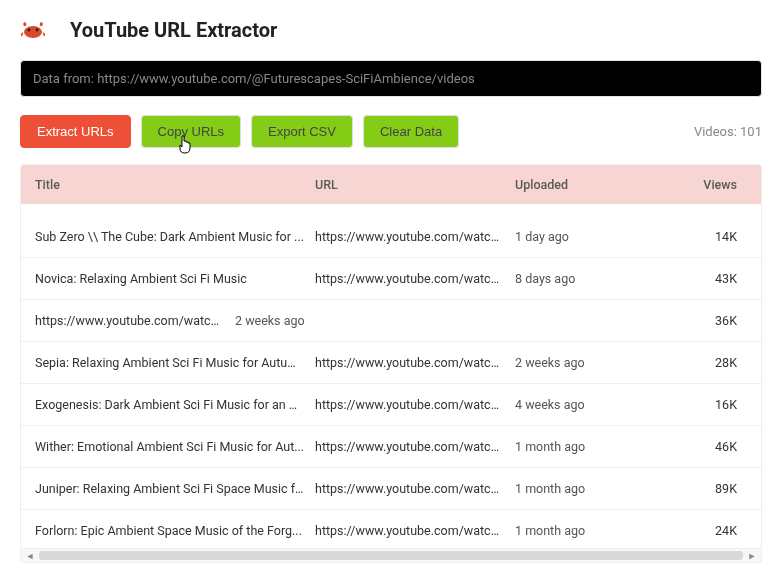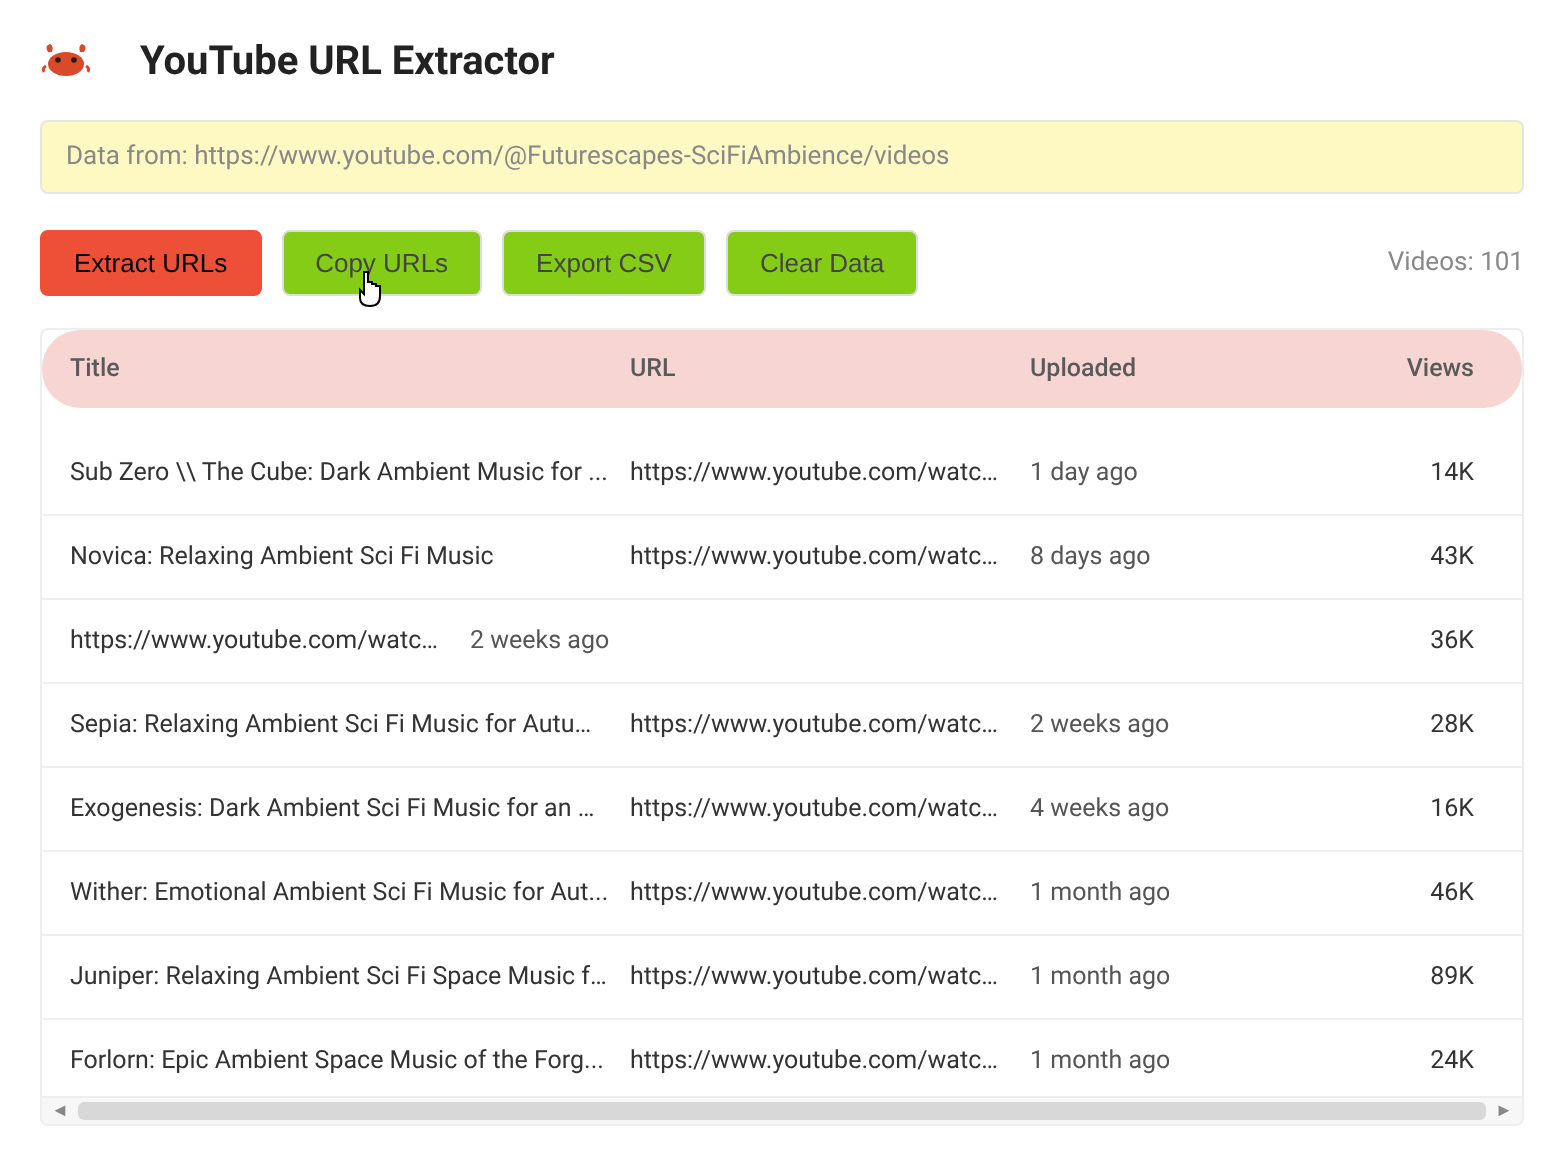--- a/index.html
+++ b/index.html
@@ -21,21 +21,21 @@
   .logo {
     width: 26px; height: 20px;
     display: flex; align-items: center; justify-content: center;
   }
   .title {
     font-size: 20px;
     font-weight: 700;
     color: #222;
   }
   .source-box {
-    background: #fef9c3;
+    background: #000000;
     border: 1px solid #e5e5e5;
     border-radius: 4px;
     padding: 10px 12px;
     color: #888;
     font-size: 13px;
     margin-bottom: 18px;
   }
   .toolbar {
     display: flex;
     align-items: center;
@@ -47,41 +47,40 @@
     background: #84cc16;
     color: #444;
     font-size: 13px;
     padding: 8px 16px;
     border-radius: 4px;
     cursor: pointer;
   }
   .btn-primary {
     background: #ee5037;
     border-color: #ee5037;
-    color: #000000;
+    color: #ffffff;
     font-weight: 500;
   }
   .spacer { flex: 1; }
   .count {
     color: #888;
     font-size: 13px;
   }
   .table-wrap {
     border: 1px solid #eee;
     border-radius: 4px 4px 0 0;
     overflow: hidden;
   }
   .thead {
     display: flex;
     background: #f7d5d2;
     color: #5a5a5a;
     font-size: 12.5px;
     font-weight: 500;
     padding: 12px 14px 12px 14px;
-    border-radius: 19px;
   }
   .col-title { flex: 0 0 280px; padding-right: 10px;}
   .col-url { flex: 0 0 200px; padding-right: 10px;}
   .col-uploaded { flex: 0 0 110px; }
   .col-views { flex: 1; text-align: right; padding-right: 10px;}
   .tbody {
     max-height: 332px;
     overflow-y: auto;
     margin-top: 12px;
   }

